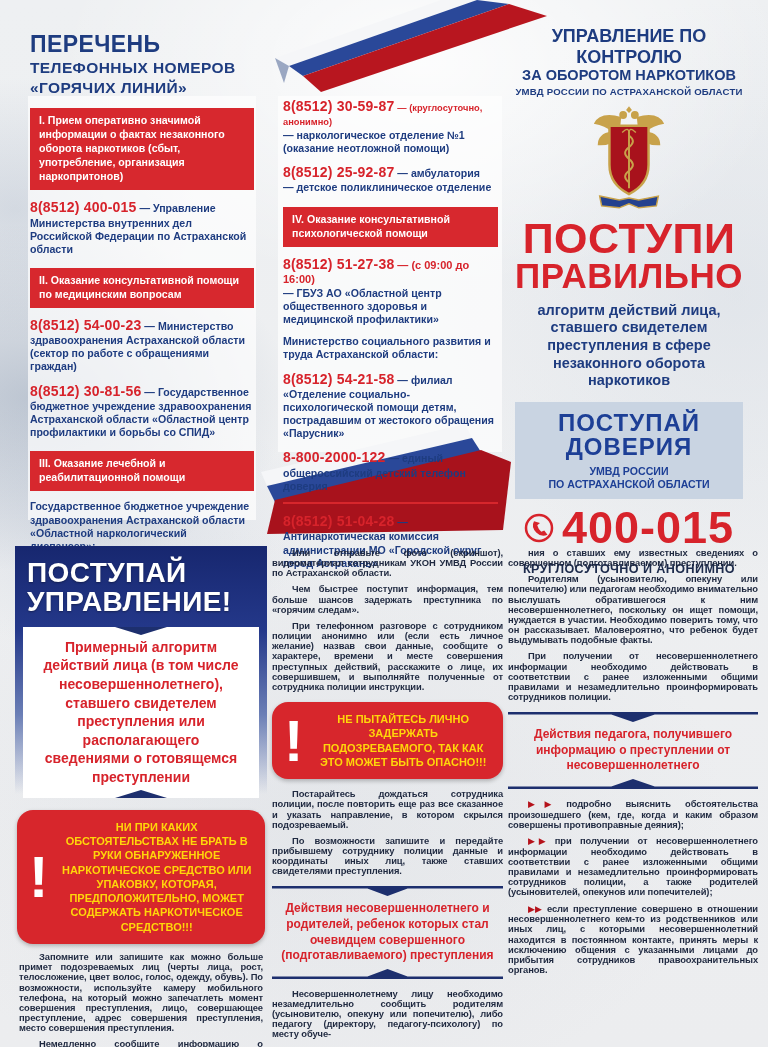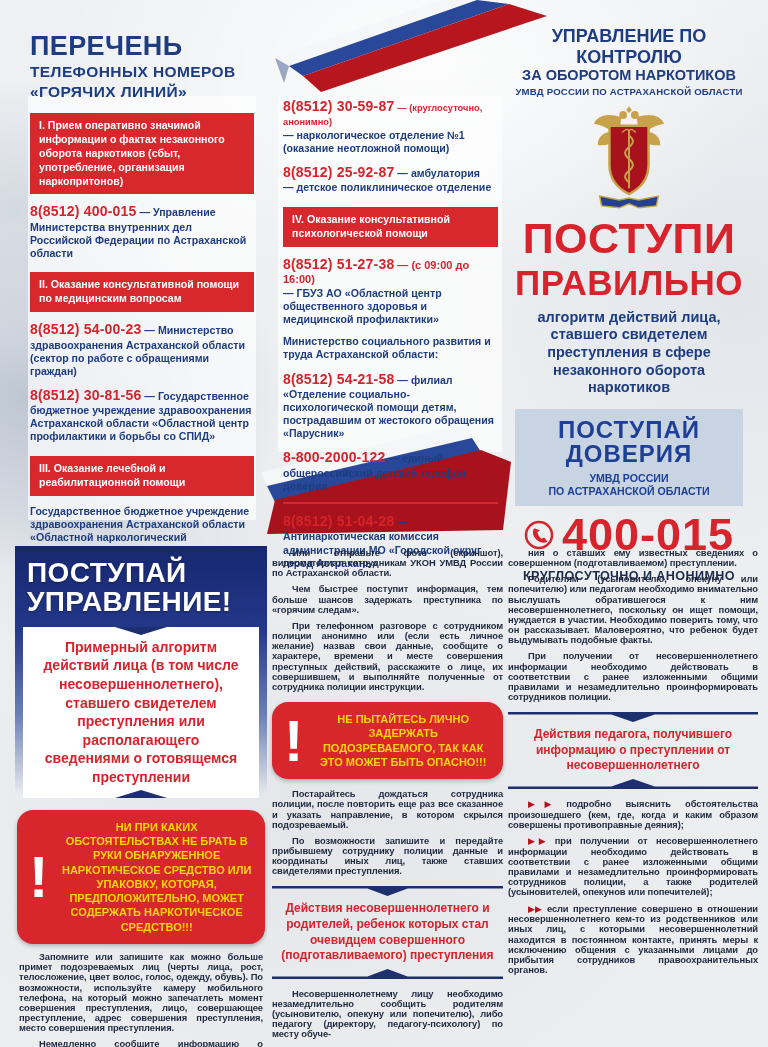--- a/index.html
+++ b/index.html
@@ -15,39 +15,39 @@
       radial-gradient(600px 420px at 40% 78%, rgba(205,210,218,.28), transparent 70%),
       linear-gradient(#eef0f2,#ecedef);
   }
   .abs{position:absolute;}
   
   .panel{background:rgba(253,253,254,.72);}
   
   .col-left{left:30px;top:32px;width:224px;}
   .col-mid{left:283px;top:98px;width:215px;}
   .list-title{color:#1e3c80;font-weight:700;line-height:1.08;letter-spacing:.4px;}
-  .list-title .t1{font-size:27px;}
+  .list-title .t1{font-size:23px;}
   .list-title .t2,.list-title .t3{font-size:15.5px;display:block;margin-top:3px;}
   .secbar{background:#d7282e;color:#ffffff;font-weight:700;font-size:10.6px;line-height:1.32;padding:6px 9px;margin:12px 0 8px 0;}
   .entry{margin:9px 0;font-size:10.6px;font-weight:700;color:#1e3c80;line-height:1.24;}
   .entry .num{color:#d7232b;font-size:14px;font-weight:700;letter-spacing:.2px;}
   .entry .note{color:#d7232b;font-size:9.3px;font-weight:700;}
   .entry .d2{display:block;}
   .plain{font-size:10.6px;font-weight:700;color:#1e3c80;line-height:1.26;margin:9px 0;}
   .red-rule{height:2px;background:#d7262c;margin:9px 0;}
   
   .col-right{left:500px;top:26px;width:258px;text-align:center;}
   .org{color:#1e3c80;font-weight:700;line-height:1.15;}
   .org .o1{font-size:18px;display:block;}
   .org .o2{font-size:14.5px;display:block;}
   .org .o3{font-size:9.6px;display:block;margin-top:2px;letter-spacing:.2px;}
   .emblem{margin:4px auto 0 auto;display:block;}
   .poster{color:#d7232b;font-weight:700;line-height:.98;letter-spacing:.5px;margin-top:4px;}
   .poster .p1{font-size:43px;display:block;}
-  .poster .p2{font-size:35px;display:block;margin-top:7px;}
+  .poster .p2{font-size:35px;display:block;}
   .poster-sub{color:#1e3c80;font-weight:700;font-size:14.5px;line-height:1.22;margin:8px auto 0 auto;width:220px;}
   .hotbox{margin:12px auto 0 auto;width:216px;background:#c9d4e2;padding:9px 6px 8px 6px;}
   .hotbox .hb{color:#1d3f96;font-weight:700;font-size:24px;line-height:1.02;display:block;letter-spacing:1px;}
   .hotbox .hbs{color:#1d3f96;font-weight:700;font-size:10.6px;line-height:1.25;display:block;margin-top:5px;}
   .bigphone{margin-top:6px;display:flex;align-items:center;justify-content:center;gap:8px;}
   .bigphone .pnum{color:#d7232b;font-weight:700;font-size:45px;letter-spacing:1px;line-height:1;}
   .phone-note{color:#1d2b4c;font-weight:700;font-size:12.6px;letter-spacing:.4px;margin-top:12px;}
   
   .ribbon1{left:263px;top:0;}
   .ribbon2{left:253px;top:418px;}

